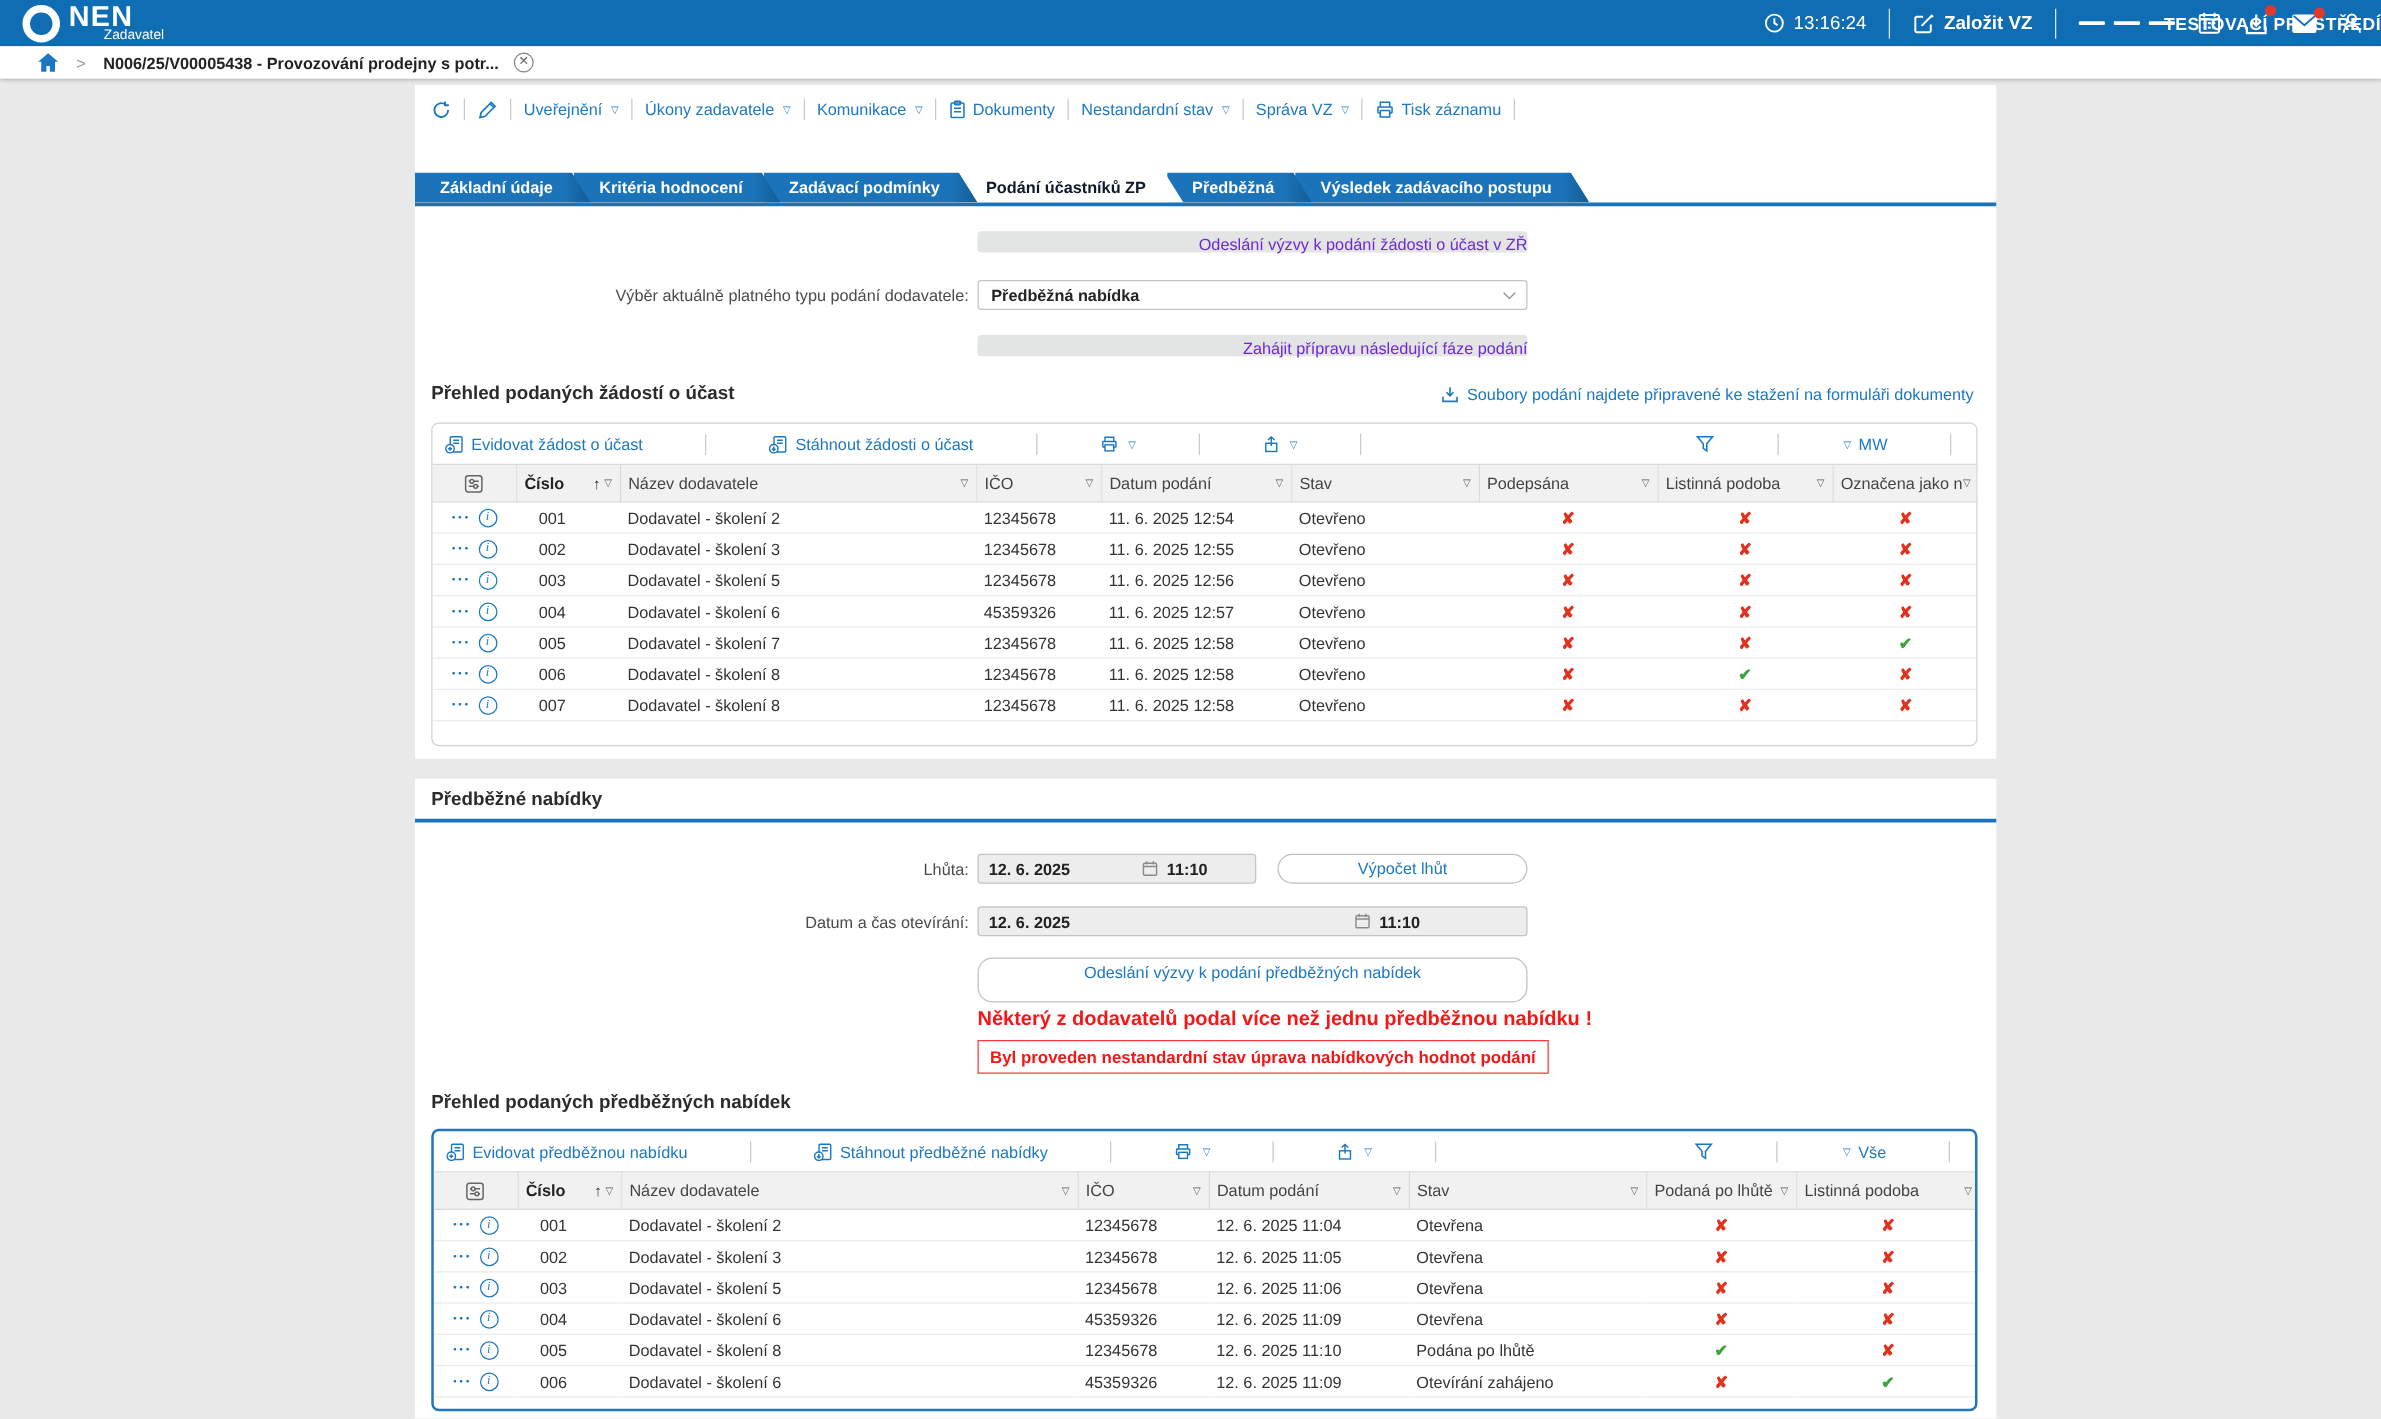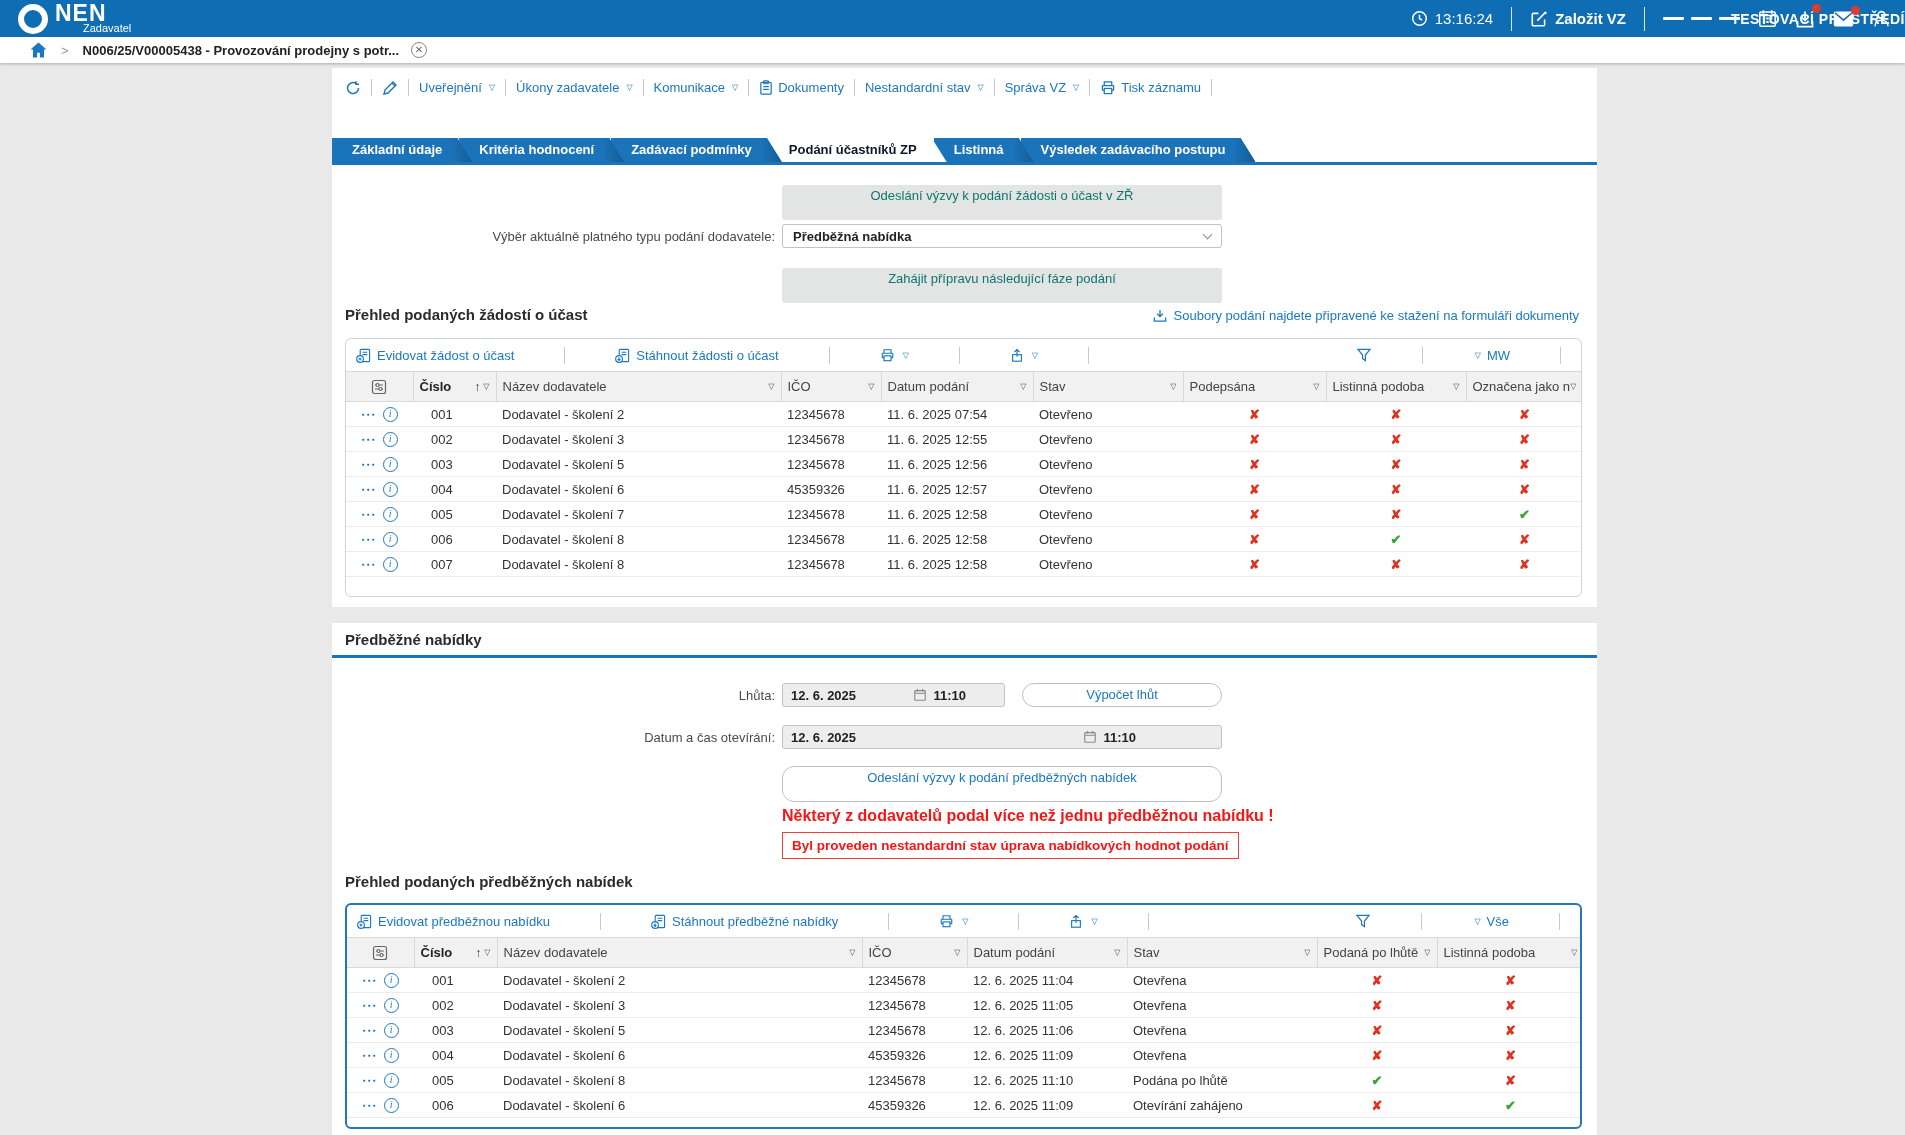--- a/index.html
+++ b/index.html
@@ -55,22 +55,22 @@
   .tabs { position:absolute; left:0; top:70px; height:24px; display:flex; }
   .tab { height:24px; padding:0 30px 0 20px; background:#1b74ba; color:#fff; font-weight:bold; font-size:13px;
     line-height:24px; clip-path:polygon(0 0, calc(100% - 15px) 0, 100% 100%, 0 100%);
     margin-right:-13px; position:relative; cursor:pointer; white-space:nowrap;
     background-image:linear-gradient(to right,#1b74ba calc(100% - 22px),#135d97); }
   .tab:nth-child(1){z-index:6} .tab:nth-child(2){z-index:5} .tab:nth-child(3){z-index:4}
   .tab:nth-child(4){z-index:3} .tab:nth-child(5){z-index:2} .tab:nth-child(6){z-index:1}
   .tab.active { background:#fff; background-image:none; color:#0f172a; }
   .tabline { position:absolute; left:0; top:94px; width:100%; height:3px; background:#1b74ba; }
   
-  .btn-disabled { position:absolute; left:450px; width:440px; height:35px; background:#e3e4e4; color:#0f766e;
-    text-align:center; line-height:21px; border-radius:3px; font-size:13px; }
+  .btn-disabled { position:absolute; left:450px; width:440px; height:17px; background:#e3e4e4; color:#6d28d9;
+    text-align:right; line-height:21px; border-radius:3px; font-size:13px; }
   #btn-send-request { top:117px; }
   #btn-next-phase { top:200px; }
   .fld-label { position:absolute; left:0; width:443px; text-align:right; color:#4a4a4a; font-size:13px; }
   .select { position:absolute; left:450px; top:156px; width:440px; height:24px; background:#fff;
     border:1px solid #c3c3c3; border-radius:3px; display:flex; align-items:center; padding:0 10px; cursor:pointer; }
   .select .val { font-weight:bold; color:#222; flex:1; }
   .chev { width:7px; height:7px; border-right:1.5px solid #8a8a8a; border-bottom:1.5px solid #8a8a8a;
     transform:rotate(45deg); margin-top:-4px; }
   
   .sec-title { position:absolute; left:13px; font-size:15px; font-weight:bold; color:#2b2b2b; }
@@ -252,21 +252,21 @@
       <span>Tisk záznamu</span>
     </span>
     <span class="vsep"></span>
   </div>
 
   <div class="tabs">
     <div class="tab">Základní údaje</div>
     <div class="tab">Kritéria hodnocení</div>
     <div class="tab">Zadávací podmínky</div>
     <div class="tab active">Podání účastníků ZP</div>
-    <div class="tab">Listinná</div>
+    <div class="tab">Předběžná</div>
     <div class="tab">Výsledek zadávacího postupu</div>
   </div>
   <div class="tabline"></div>
 
   <div class="btn-disabled" id="btn-send-request">Odeslání výzvy k podání žádosti o účast v ZŘ</div>
 
   <div class="fld-label" style="top:161px;">Výběr aktuálně platného typu podání dodavatele:</div>
   <div class="select">
     <span class="val">Předběžná nabídka</span>
     <span class="chev"></span>
@@ -412,21 +412,21 @@
           <tr>
             <td>
               <span class="tools-cell">
                 <span class="dots">●●●</span>
                 <span class="info-ic">i</span>
               </span>
             </td>
             <td class="cell-num">001</td>
             <td>Dodavatel - školení 2</td>
             <td>12345678</td>
-            <td>11. 6. 2025 07:54</td>
+            <td>11. 6. 2025 12:54</td>
             <td>Otevřeno</td>
             <td class="flag"><span class="no">✘</span></td>
             <td class="flag"><span class="no">✘</span></td>
             <td class="flag"><span class="no">✘</span></td>
           </tr>
           <tr>
             <td>
               <span class="tools-cell">
                 <span class="dots">●●●</span>
                 <span class="info-ic">i</span>

